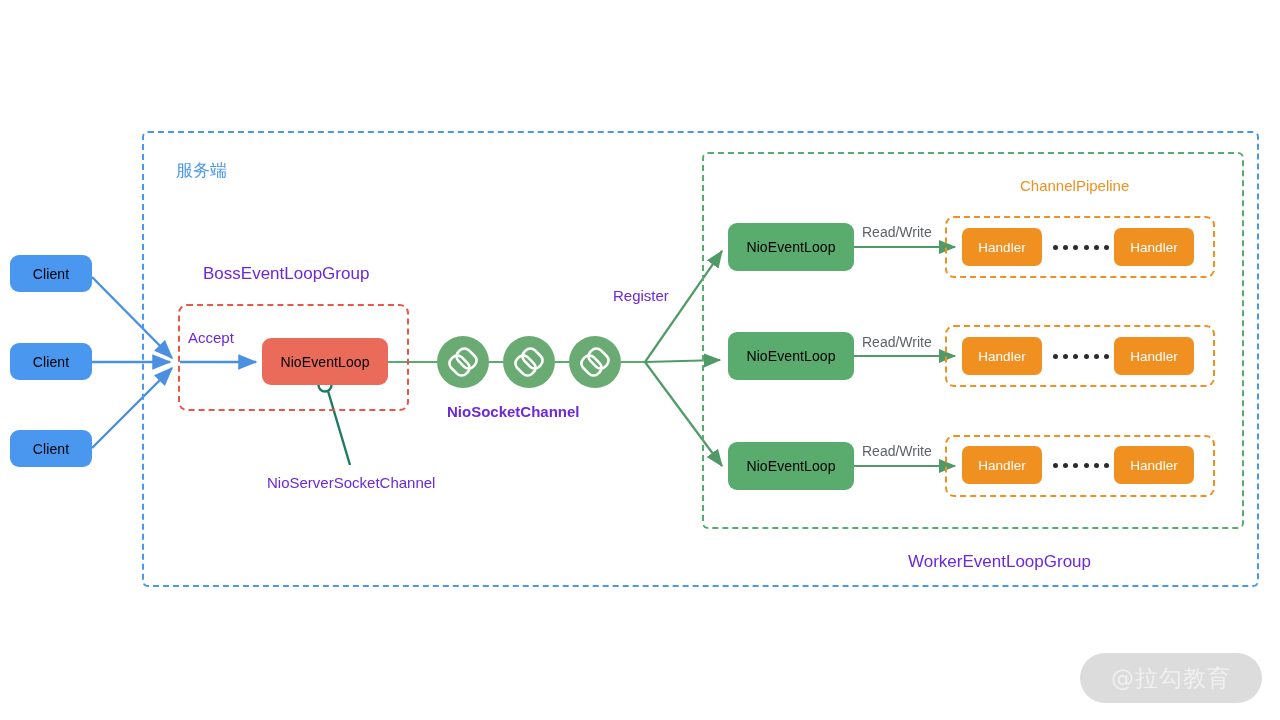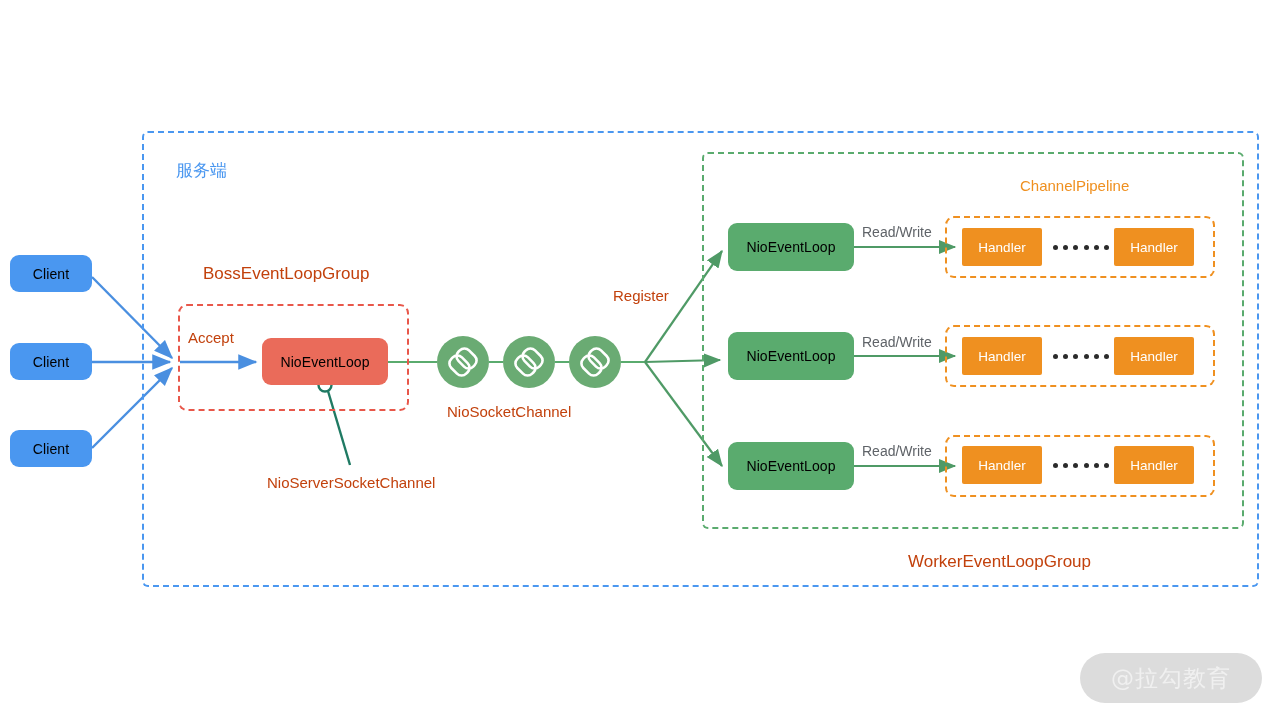--- a/index.html
+++ b/index.html
@@ -64,21 +64,21 @@
     left: 945px;
   }
   .pipeline-1 { top: 216px; }
   .pipeline-2 { top: 325px; }
   .pipeline-3 { top: 435px; }
 
   
   .lbl {
     position: absolute;
     white-space: nowrap;
-    color: #c2410c;
+    color: #6d28d9;
     font-size: 15px;
   }
   .lbl-server {
     left: 176px; top: 159px;
     color: #4a97f0;
     font-size: 17px;
     font-weight: normal;
     font-family: "DejaVu Sans", sans-serif;
   }
   .lbl-boss {
@@ -91,21 +91,21 @@
     text-align: right;
   }
   .lbl-pipeline {
     left: 1020px; top: 177px;
     color: #ef9020;
     font-size: 15px;
   }
   .lbl-accept { left: 188px; top: 329px; font-size: 15px; }
   .lbl-register { left: 613px; top: 287px; font-size: 15px; }
   .lbl-nssc { left: 267px; top: 474px; font-size: 15px; }
-  .lbl-nsc  { left: 447px; top: 403px; font-size: 15px; }
+  .lbl-nsc  { left: 447px; top: 403px; font-size: 15px; font-weight: bold; }
   .lbl-rw { position: absolute; left: 862px; font-size: 14px; color: #5f6368; white-space: nowrap; text-align: right; }
   .rw-1 { top: 224px; }
   .rw-2 { top: 334px; }
   .rw-3 { top: 443px; }
 
   
   .node {
     position: absolute;
     box-sizing: border-box;
     display: flex;
@@ -146,21 +146,21 @@
   .handler {
     position: absolute;
     box-sizing: border-box;
     display: flex;
     align-items: center;
     justify-content: center;
     width: 80px;
     height: 38px;
     background: #ef9020;
     color: #ffffff;
-    border-radius: 2px;
+    border-radius: 7px;
     font-size: 13.5px;
   }
   .h-left  { left: 962px; }
   .h-right { left: 1114px; }
   .h-row-1 { top: 228px; }
   .h-row-2 { top: 337px; }
   .h-row-3 { top: 446px; }
 
   .dots {
     position: absolute;

